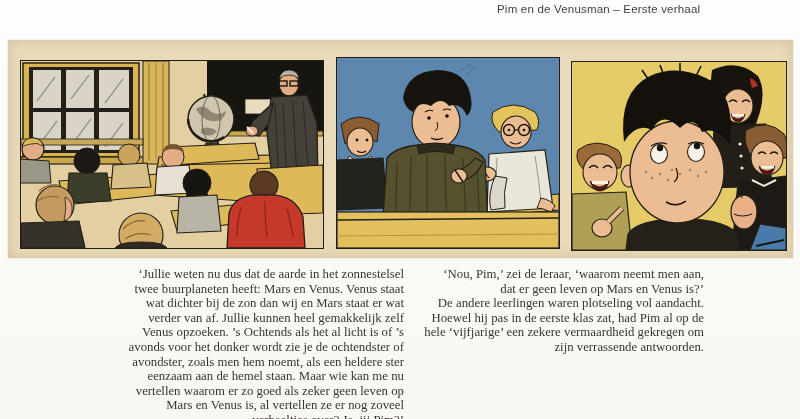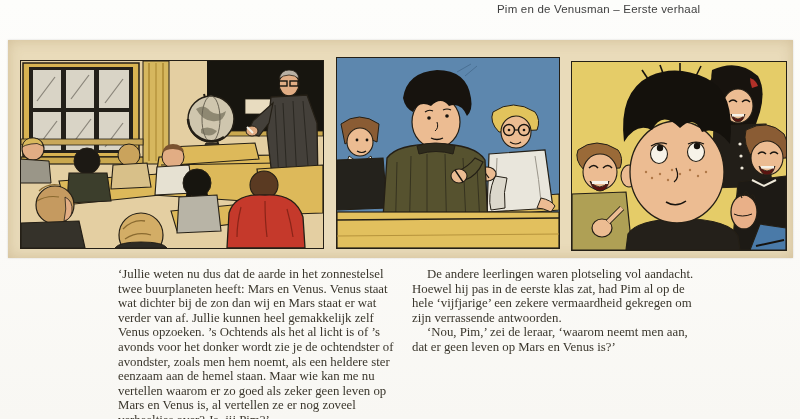--- a/index.html
+++ b/index.html
@@ -1,17 +1,17 @@
 <!DOCTYPE html>
 <html><head>
 <meta charset="utf-8">
 <style>
   html,body{margin:0;padding:0;}
   body{width:800px;height:419px;background:#fcfcfa;font-family:"Liberation Serif",serif;}
-  .page{position:relative;width:800px;height:419px;background:linear-gradient(180deg,#fdfdfb 0%,#fbfaf7 60%,#f8f7f3 100%);overflow:hidden;}
+  .page{position:relative;width:800px;height:419px;background:linear-gradient(180deg,#fdfdfb 0%,#fbfaf7 60%,#f8f7f3 100%);overflow:hidden;text-align:right;}
   .header-title{position:absolute;left:497px;top:3px;font-family:"Liberation Sans",sans-serif;font-size:11.5px;color:#3f3f3f;letter-spacing:.2px;white-space:nowrap;}
   .paper{position:absolute;left:8px;top:40px;width:785px;height:218px;background:#e9dbba;box-shadow:inset 0 0 14px rgba(150,120,70,.28),0 0 2px rgba(0,0,0,.15);}
   .panel{position:absolute;border:1px solid #241f16;overflow:hidden;background:#e4cfa2;}
   .panel1{left:12px;top:20px;width:302px;height:187px;}
   .panel2{left:328px;top:17px;width:222px;height:190px;background:#5d87ae;}
   .panel3{left:563px;top:21px;width:214px;height:188px;background:#e5cc68;}
   .panel svg{display:block;width:100%;height:100%;}
   .story{position:absolute;left:0;top:262px;width:800px;height:157px;}
   .col{position:absolute;top:5px;}
   .col-left{left:118px;width:286px;}
@@ -286,18 +286,18 @@
       </svg>
     </div>
 
   </div>
 
   <div class="story">
     <div class="col col-left">
       <p>‘Jullie weten nu dus dat de aarde in het zonnestelsel twee buurplaneten heeft: Mars en Venus. Venus staat wat dichter bij de zon dan wij en Mars staat er wat verder van af. Jullie kunnen heel gemakkelijk zelf Venus opzoeken. ’s Ochtends als het al licht is of ’s avonds voor het donker wordt zie je de ochtendster of avondster, zoals men hem noemt, als een heldere ster eenzaam aan de hemel staan. Maar wie kan me nu vertellen waarom er zo goed als zeker geen leven op Mars en Venus is, al vertellen ze er nog zoveel verhaaltjes over? Ja, jij Pim?’</p>
     </div>
     <div class="col col-right">
+      <p class="indent">‘Nou, Pim,’ zei de leraar, ‘waarom neemt men aan, dat er geen leven op Mars en Venus is?’</p>
       <p class="indent">De andere leerlingen waren plotseling vol aandacht. Hoewel hij pas in de eerste klas zat, had Pim al op de hele ‘vijfjarige’ een zekere vermaardheid gekregen om zijn verrassende antwoorden.</p>
-      <p class="indent">‘Nou, Pim,’ zei de leraar, ‘waarom neemt men aan, dat er geen leven op Mars en Venus is?’</p>
     </div>
   </div>
 
 </div>
 
 </body></html>

